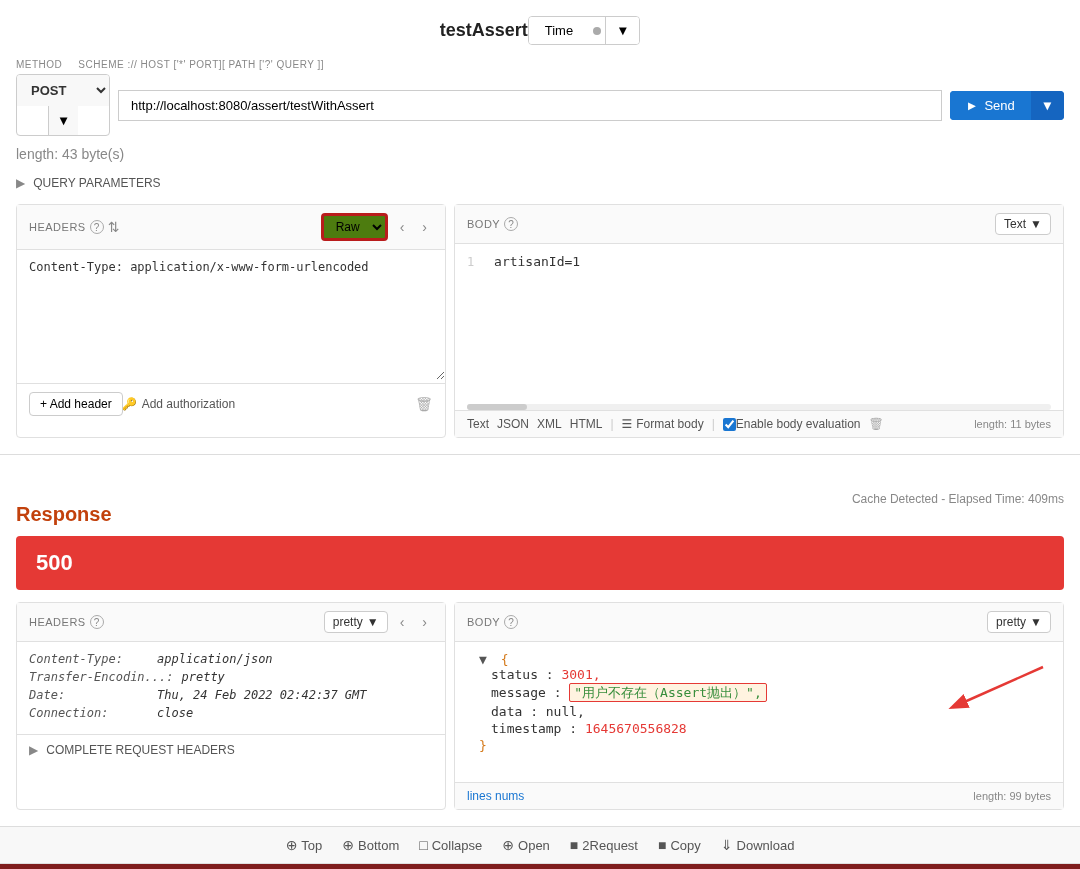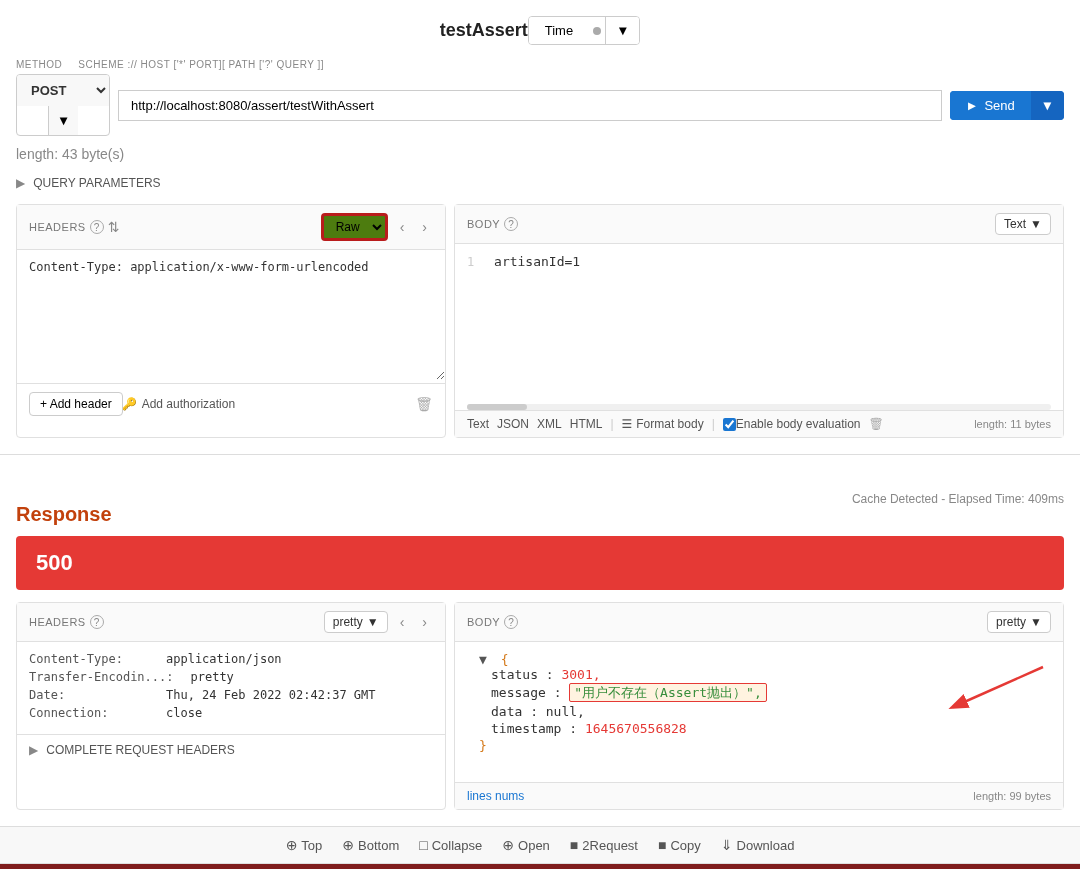--- a/index.html
+++ b/index.html
@@ -69,21 +69,21 @@
     .response-title { font-size: 20px; font-weight: bold; color: #c2410c; margin-top: 32px; }
     .elapsed-time { font-size: 12px; color: #888; }
 
     .status-banner { background: #e53935; color: #fff; padding: 14px 20px; border-radius: 4px; margin-bottom: 12px; font-size: 22px; font-weight: bold; }
 
     .response-panels { display: flex; gap: 8px; }
     .response-headers-panel { flex: 0 0 430px; border: 1px solid #e0e0e0; border-radius: 4px; }
     .response-body-panel { flex: 1; border: 1px solid #e0e0e0; border-radius: 4px; }
 
     .resp-header-content { padding: 10px 12px; font-size: 12px; font-family: monospace; }
-    .resp-header-row { display: flex; gap: 17px; margin-bottom: 4px; }
+    .resp-header-row { display: flex; gap: 8px; margin-bottom: 4px; font-style: italic; }
     .resp-header-key { color: #555; min-width: 120px; }
     .resp-header-val { color: #333; }
 
     .complete-request-row { display: flex; align-items: center; gap: 6px; padding: 8px 12px; cursor: pointer; color: #555; font-size: 12px; border-top: 1px solid #e0e0e0; }
 
     .response-body-content { padding: 10px 16px; font-family: monospace; font-size: 13px; min-height: 140px; }
     .json-brace { color: #d4791a; }
     .json-key { color: #333; }
     .json-colon { color: #333; }
     .json-number { color: #e53935; }

